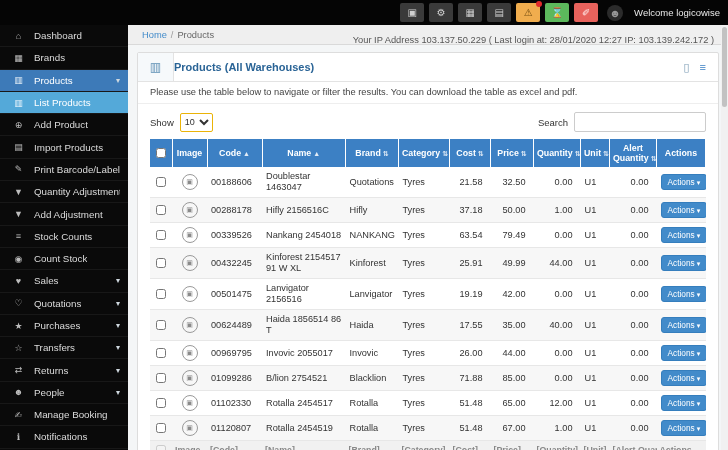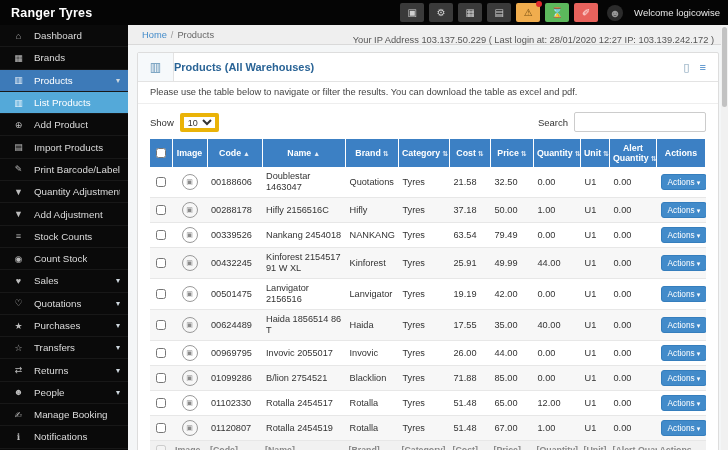--- a/index.html
+++ b/index.html
@@ -38,48 +38,47 @@
   .main { position:absolute; left:128px; top:45px; width:600px; height:405px; background:#f4f6f7; padding:7px 9px 0 9px; }
   .panel { background:#fff; border:1px solid #ddd; border-radius:2px; min-height:396px; }
   .panel-header { display:flex; align-items:center; border-bottom:1px solid #e3e3e3; height:29px; }
   .ph-iconbox { width:36px; height:100%; border-right:1px solid #e3e3e3; background:#f6f9fb; color:#5d8fb5; font-size:12px; display:flex; align-items:center; justify-content:center; }
   .ph-title { color:#2a6496; font-weight:bold; font-size:11px; }
   .ph-tools { margin-left:auto; display:flex; gap:10px; padding-right:12px; }
   .ph-tool { color:#7d9db5; font-size:11px; cursor:pointer; }
   .ph-tool.blue { color:#3c80c4; }
   .panel-desc { padding:5px 12px 6px 12px; font-size:9.3px; color:#444; border-bottom:1px solid #eee; }
   .controls { display:flex; align-items:center; padding:8px 12px 7px 12px; font-size:9.5px; color:#333; }
-  .show-select { margin-left:6px; font-size:9px; height:19px; border:4px solid #eab308; border-radius:2px; color:#333; background:#fff; font-family:inherit; }
+  .show-select { margin-left:6px; font-size:9px; height:19px; border:1px solid #eab308; border-radius:2px; color:#333; background:#fff; font-family:inherit; }
   .search-wrap { margin-left:auto; display:flex; align-items:center; }
   .search-wrap label { margin-right:6px; }
   .search-input { width:132px; height:20px; border:1px solid #ccc; border-radius:2px; font-size:9.5px; padding:0 4px; font-family:inherit; }
 
   
   table { width:calc(100% - 24px); margin:0 12px; border-collapse:collapse; table-layout:fixed; }
   thead th { background:#3c80c4; color:#fff; font-size:8.8px; font-weight:bold; padding:4px 3px; text-align:center; vertical-align:middle; border-right:1px solid rgba(255,255,255,.18); position:relative; line-height:1.15; }
   thead th .sort { font-size:7px; margin-left:2px; opacity:.85; }
   tbody td { font-size:9.2px; color:#333; padding:4px 4px; border-bottom:1px solid #e7e7e7; vertical-align:middle; line-height:1.2; overflow:hidden; }
   tbody tr:nth-child(even) { background:#f7f7f7; }
-  td.num { text-align:left; padding-right:8px; }
+  td.num { text-align:right; padding-right:8px; }
   td.ctr { text-align:center; }
   .imgph { width:16px; height:16px; border:1px solid #9a9a9a; border-radius:50%; margin:0 auto; display:flex; align-items:center; justify-content:center; color:#8a8a8a; font-size:7px; }
   .actions-btn { background:#428bca; border:1px solid #357ebd; color:#fff; font-size:8.3px; padding:2px 6px; border-radius:3px; cursor:pointer; white-space:nowrap; font-family:inherit; }
   .actions-btn .caret { font-size:7px; margin-left:2px; }
   tfoot td { background:#f1f1f1; color:#888; font-size:8.8px; font-weight:bold; padding:4px 3px; border-bottom:1px solid #e3e3e3; white-space:nowrap; overflow:hidden; }
   input[type="checkbox"] { width:10px; height:10px; margin:0 auto; display:block; }
 
   
   .sb-track { position:absolute; right:0; top:25px; width:7px; height:425px; background:#f1f1f1; z-index:40; }
   .sb-thumb { position:absolute; top:2px; left:1px; width:5px; height:80px; border-radius:3px; background:#c2c2c2; }
 </style>
 </head>
 <body>
 
 <div class="topbar">
-  <div class="brand">Ranger Tyres</div>
   <div class="top-actions">
     <span id="topbar-buttons" style="display:flex;gap:5px;">
         <div class="tbtn dark">▣</div>
         <div class="tbtn dark">⚙</div>
         <div class="tbtn dark">▦</div>
         <div class="tbtn dark">▤</div>
         <div class="tbtn warning">⚠<span class="badge-dot"></span></div>
         <div class="tbtn success">⌛</div>
         <div class="tbtn danger">✐</div>
       </span>

